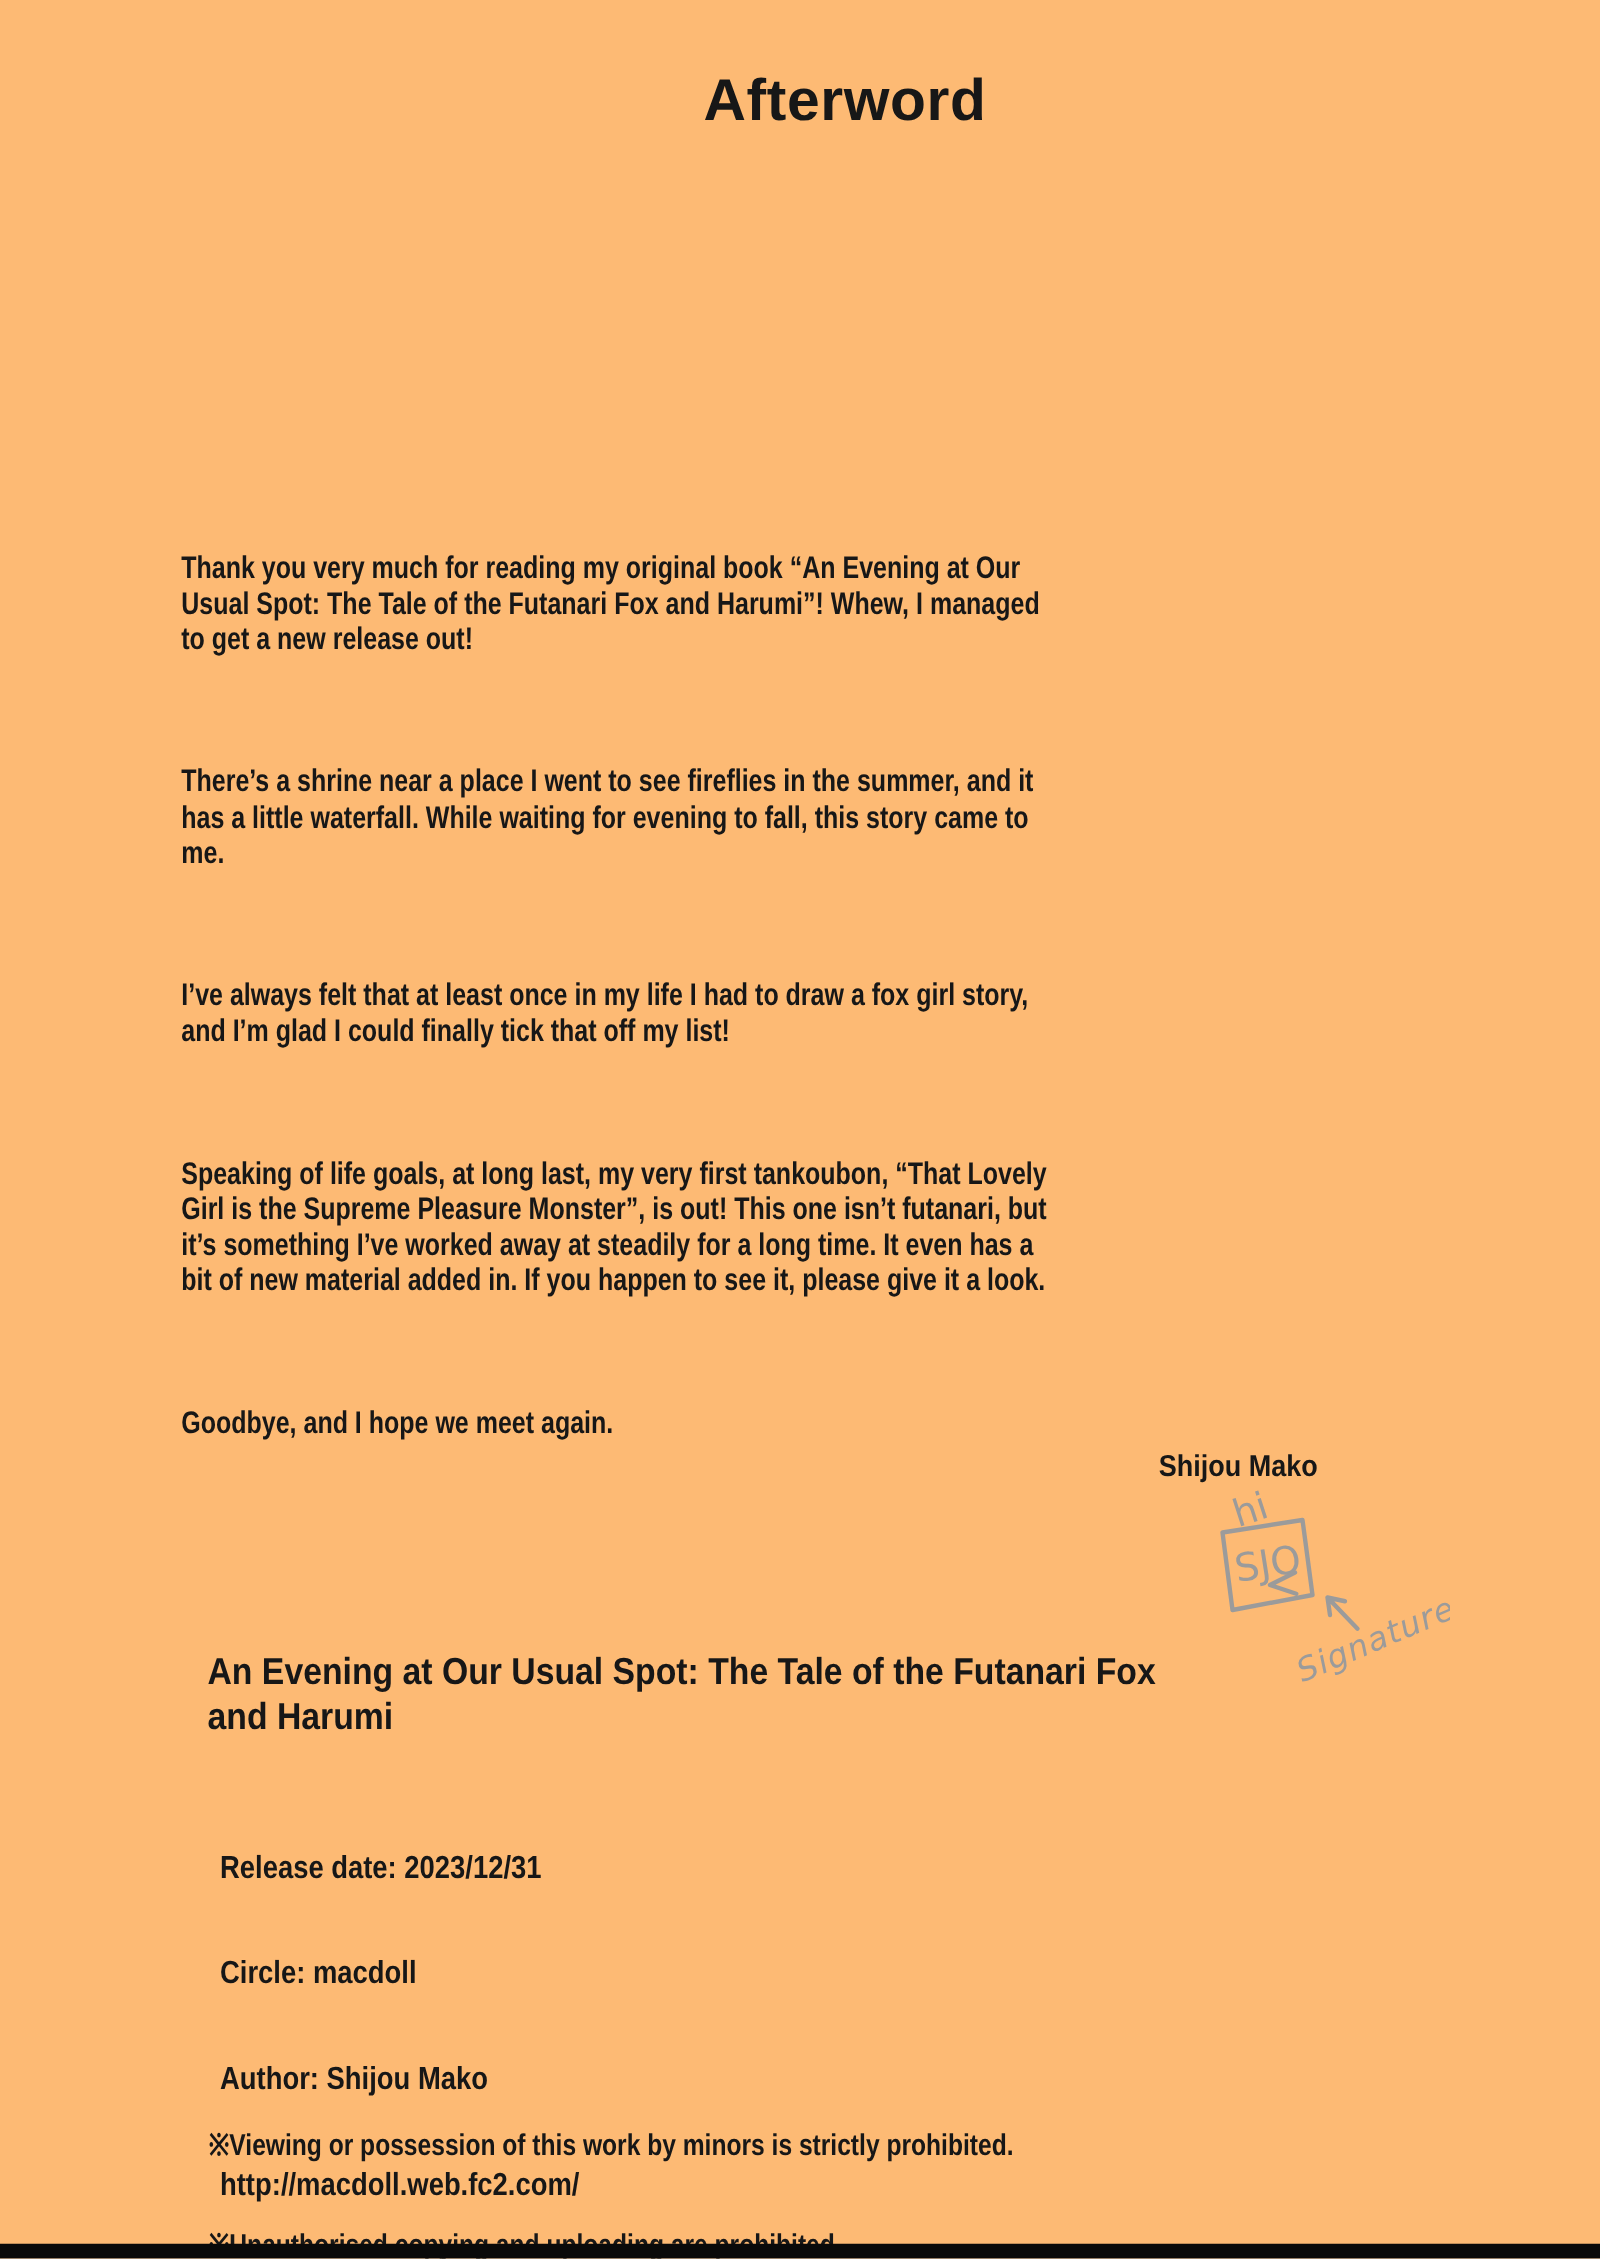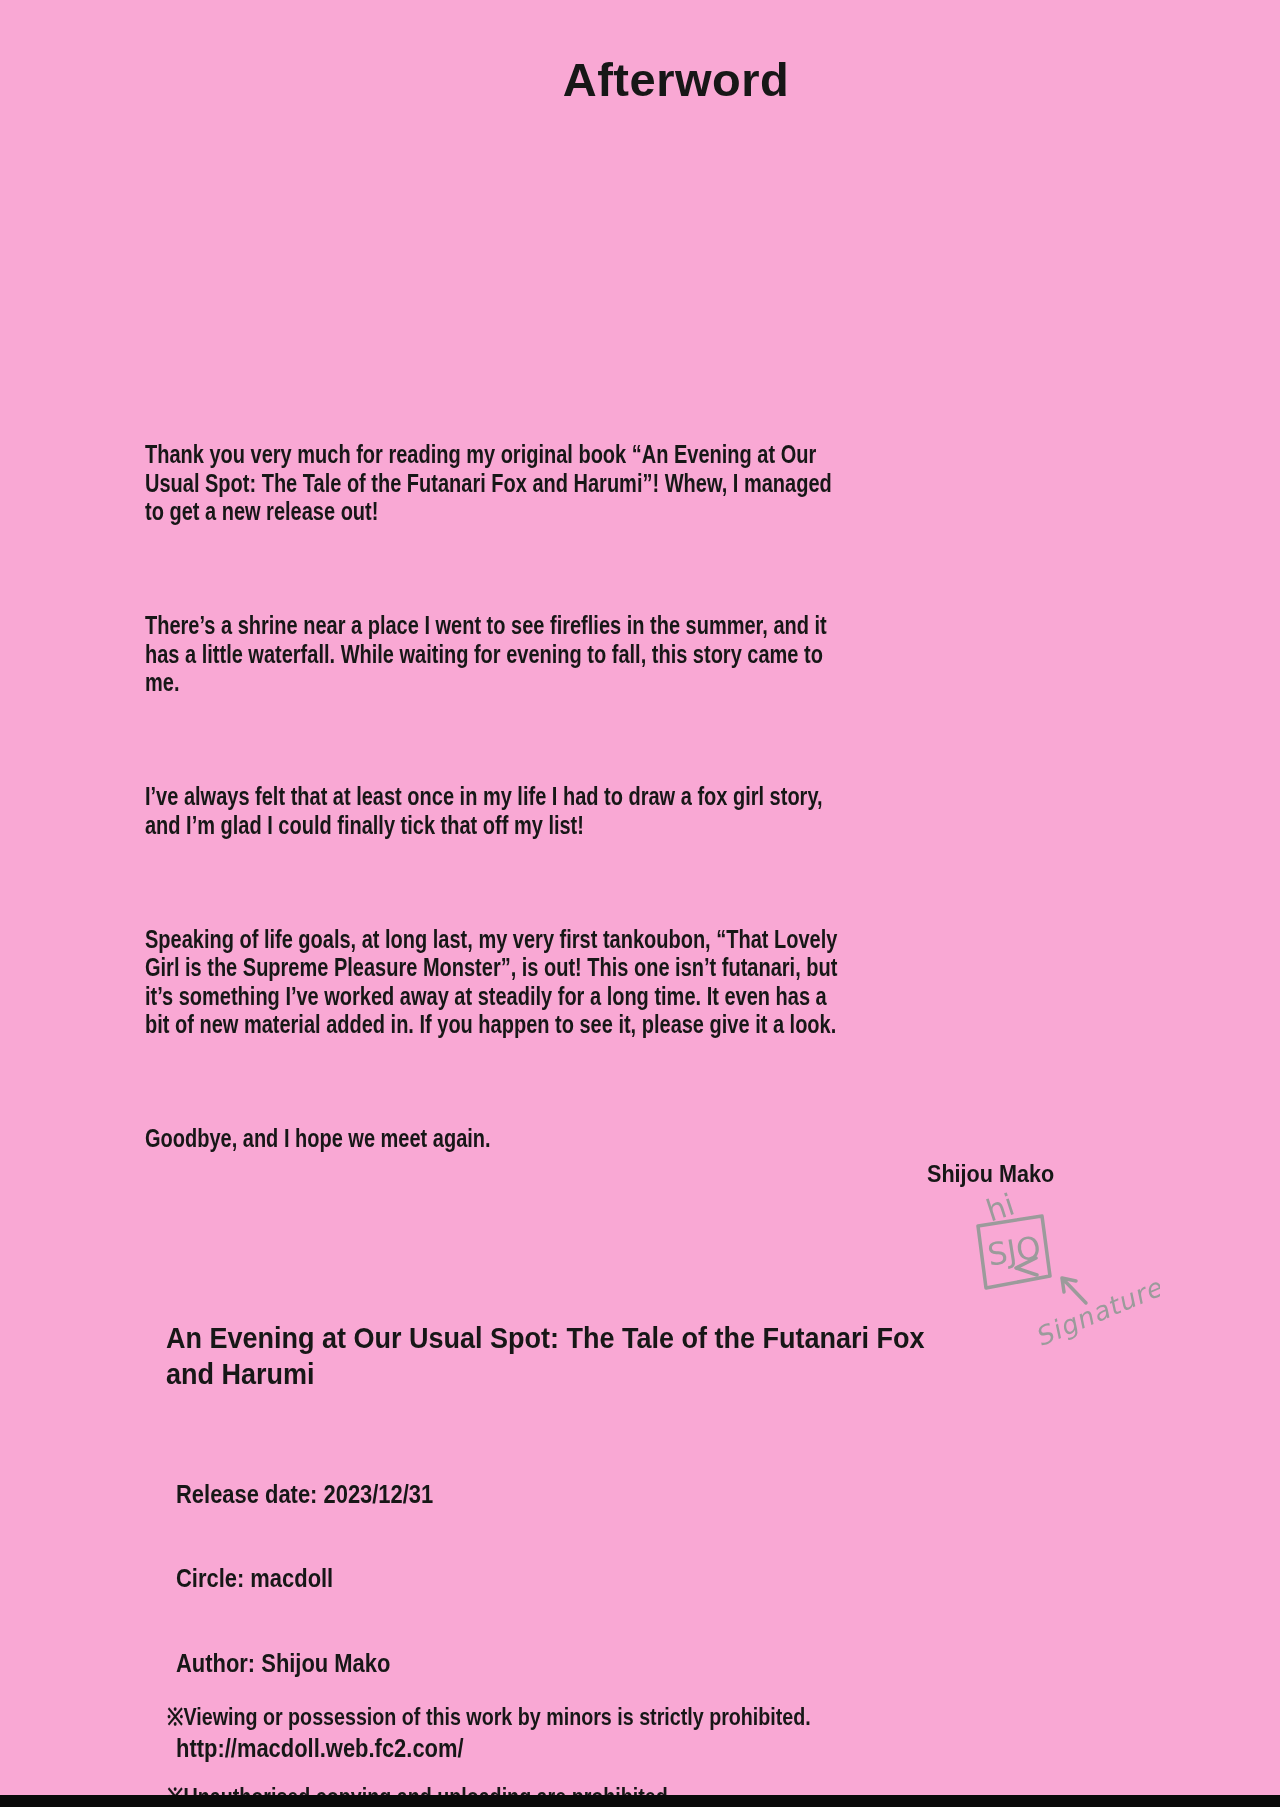--- a/index.html
+++ b/index.html
@@ -1,20 +1,20 @@
 <!DOCTYPE html>
 <html><head>
 <meta charset="utf-8">
 <style>
   html, body { margin: 0; padding: 0; background: #ffffff; }
   .page {
     position: relative;
     width: 1280px;
     height: 1807px;
-    background: #f9a8d4;
+    background: #fdba74;
     font-family: "Liberation Sans", sans-serif;
     font-weight: 700;
     color: #171717;
     overflow: hidden;
   }
   .page-title {
     position: absolute;
     top: 52px;
     left: 0;
     right: 0;

